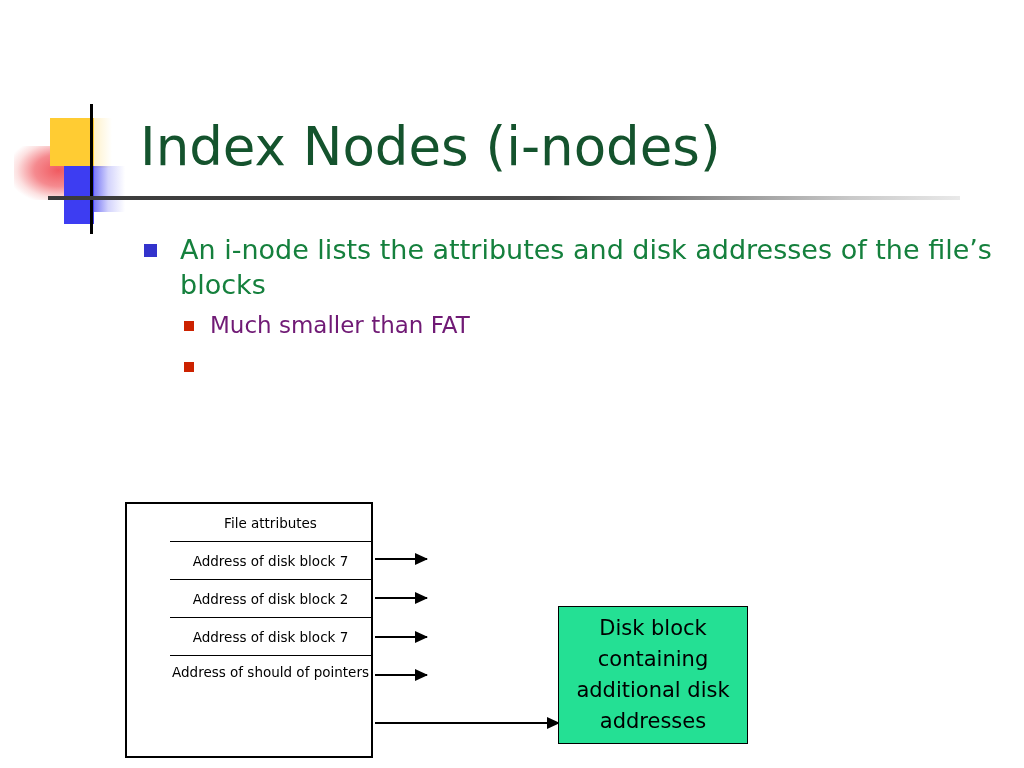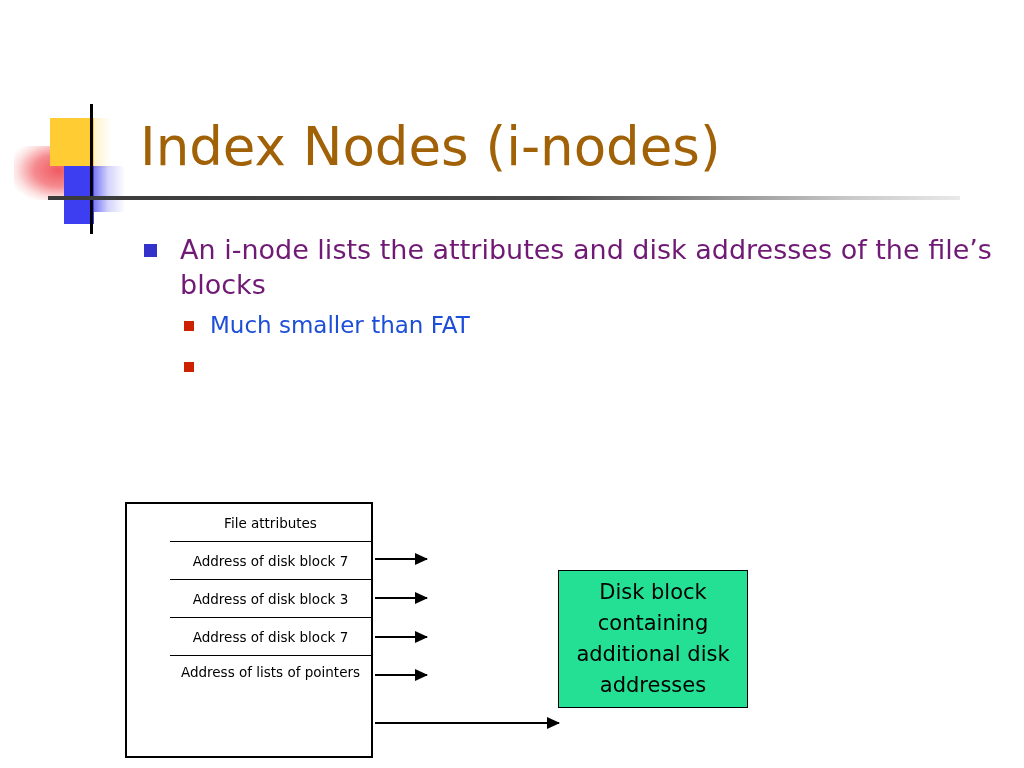--- a/index.html
+++ b/index.html
@@ -80,54 +80,54 @@
     width: 912px;
     height: 4px;
     background: linear-gradient(to right, #3a3a3a 0%, #4a4a4a 55%, #c9c9c9 88%, #e9e9e9 100%);
   }
   .slide-title {
     position: absolute;
     left: 140px;
     top: 116px;
     font-size: 53px;
     line-height: 62px;
-    color: #a16207;
+    color: #14532d;
     font-family: "DejaVu Sans", "Liberation Sans", sans-serif;
     white-space: nowrap;
   }
 
   
   .bullets {
     position: absolute;
     left: 130px;
     top: 232px;
     width: 880px;
   }
   .bullet-l1 {
     position: relative;
     padding-left: 50px;
     font-size: 27px;
     line-height: 35px;
-    color: #701a75;
+    color: #15803d;
     margin-bottom: 8px;
   }
   .bullet-l1 .marker {
     position: absolute;
     left: 14px;
     top: 12px;
     width: 13px;
     height: 13px;
     background: #3333cc;
   }
   .bullet-l2 {
     position: relative;
     padding-left: 80px;
     font-size: 23px;
     line-height: 31px;
-    color: #1d4ed8;
+    color: #701a75;
     margin-bottom: 10px;
   }
   .bullet-l2 .marker {
     position: absolute;
     left: 54px;
     top: 11px;
     width: 10px;
     height: 10px;
     background: #cc2200;
   }
@@ -171,21 +171,21 @@
     height: 0;
     border-left: 13px solid #000000;
     border-top: 6px solid transparent;
     border-bottom: 6px solid transparent;
   }
 
   
   .disk-block {
     position: absolute;
     left: 558px;
-    top: 570px;
+    top: 606px;
     width: 190px;
     height: 138px;
     background: #24e094;
     border: 1px solid #000000;
     box-sizing: border-box;
     display: flex;
     align-items: center;
     justify-content: center;
     text-align: center;
     font-size: 21px;
@@ -224,27 +224,27 @@
 </div>
 
 <div class="inode-table">
   <div class="inode-row first">
     <span>File attributes</span>
   </div>
   <div class="inode-row">
     <span>Address of disk block 7</span>
   </div>
   <div class="inode-row">
-    <span>Address of disk block 3</span>
+    <span>Address of disk block 2</span>
   </div>
   <div class="inode-row">
     <span>Address of disk block 7</span>
   </div>
   <div class="inode-row last">
-    <span>Address of lists of pointers</span>
+    <span>Address of should of pointers</span>
   </div>
 </div>
 
 <div class="arrow" style="left:375px; top:558px; width:52px;">
     <span class="head"></span>
   </div>
 <div class="arrow" style="left:375px; top:597px; width:52px;">
     <span class="head"></span>
   </div>
 <div class="arrow" style="left:375px; top:636px; width:52px;">

